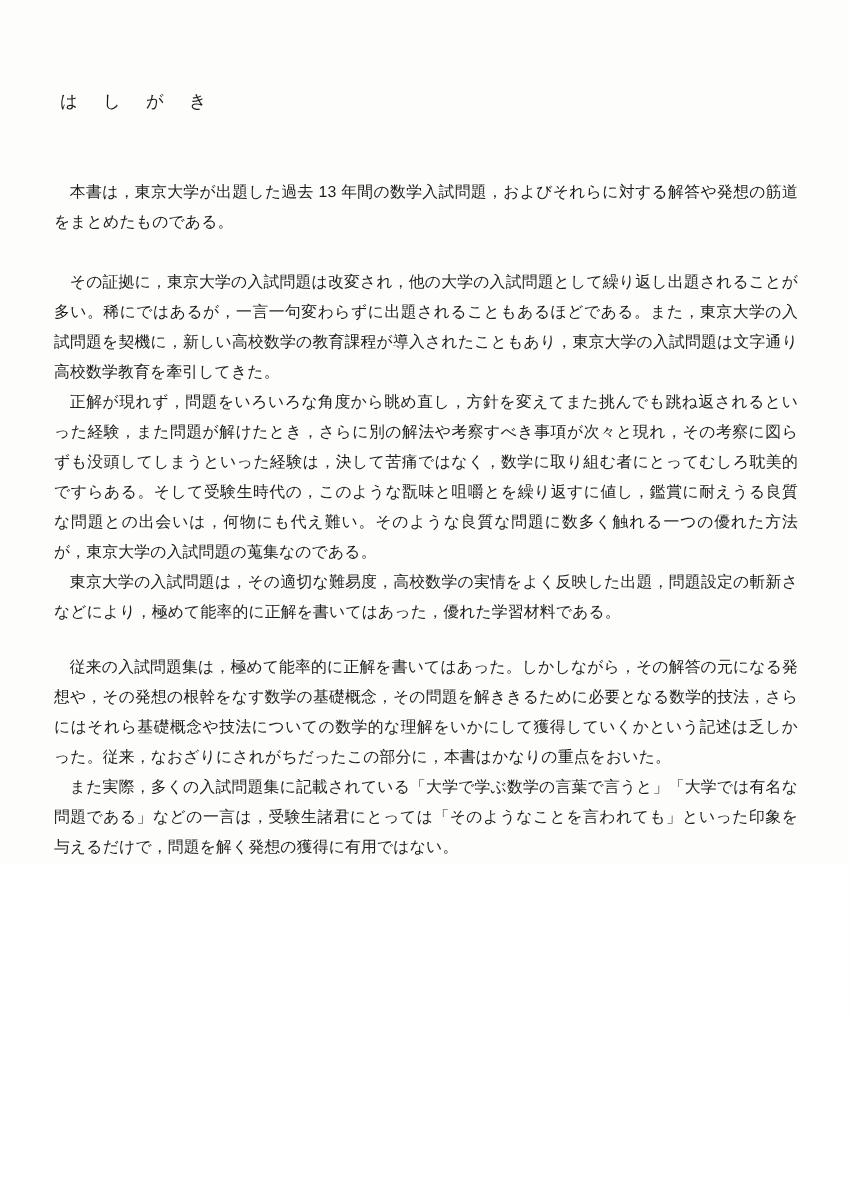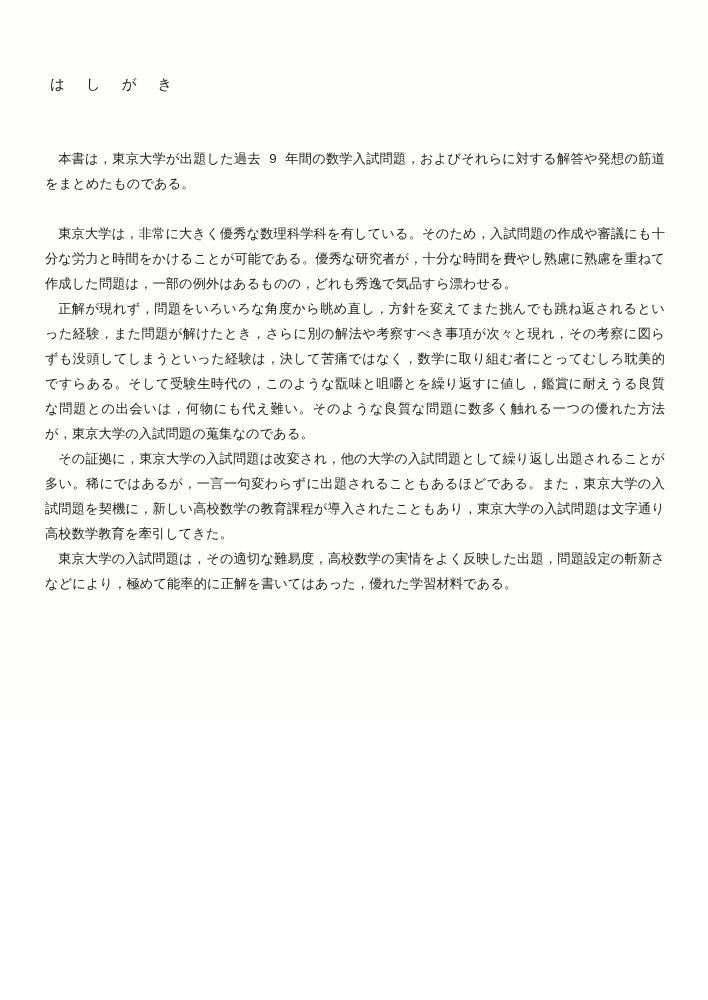--- a/index.html
+++ b/index.html
@@ -6,21 +6,21 @@
     margin: 0;
     padding: 0;
     background: #ffffff;
   }
   .page {
     position: relative;
     width: 708px;
     height: 720px;
     background: #fdfdfc;
     color: #1c1c1c;
-    font-family: Liberation Mono, monospace;
+    font-family: Liberation Sans, sans-serif;
     overflow: hidden;
     box-sizing: border-box;
   }
   .content {
     position: absolute;
     top: 75px;
     left: 45px;
     width: 620px;
   }
   .title {
@@ -60,29 +60,30 @@
 </style>
 </head>
 <body>
 
 <div class="page">
   <div class="content">
 
     <h1 class="title">はしがき</h1>
 
     <div class="section section-1">
-      <p>本書は，東京大学が出題した過去 9 年間の数学入試問題，およびそれらに対する解答や発想の筋道をまとめたものである。</p>
+      <p>本書は，東京大学が出題した過去 13 年間の数学入試問題，およびそれらに対する解答や発想の筋道をまとめたものである。</p>
     </div>
 
     <div class="section section-2">
-      <p>東京大学は，非常に大きく優秀な数理科学科を有している。そのため，入試問題の作成や審議にも十分な労力と時間をかけることが可能である。優秀な研究者が，十分な時間を費やし熟慮に熟慮を重ねて作成した問題は，一部の例外はあるものの，どれも秀逸で気品すら漂わせる。</p>
+      <p>その証拠に，東京大学の入試問題は改変され，他の大学の入試問題として繰り返し出題されることが多い。稀にではあるが，一言一句変わらずに出題されることもあるほどである。また，東京大学の入試問題を契機に，新しい高校数学の教育課程が導入されたこともあり，東京大学の入試問題は文字通り高校数学教育を牽引してきた。</p>
       <p>正解が現れず，問題をいろいろな角度から眺め直し，方針を変えてまた挑んでも跳ね返されるといった経験，また問題が解けたとき，さらに別の解法や考察すべき事項が次々と現れ，その考察に図らずも没頭してしまうといった経験は，決して苦痛ではなく，数学に取り組む者にとってむしろ耽美的ですらある。そして受験生時代の，このような翫味と咀嚼とを繰り返すに値し，鑑賞に耐えうる良質な問題との出会いは，何物にも代え難い。そのような良質な問題に数多く触れる一つの優れた方法が，東京大学の入試問題の蒐集なのである。</p>
-      <p>その証拠に，東京大学の入試問題は改変され，他の大学の入試問題として繰り返し出題されることが多い。稀にではあるが，一言一句変わらずに出題されることもあるほどである。また，東京大学の入試問題を契機に，新しい高校数学の教育課程が導入されたこともあり，東京大学の入試問題は文字通り高校数学教育を牽引してきた。</p>
       <p>東京大学の入試問題は，その適切な難易度，高校数学の実情をよく反映した出題，問題設定の斬新さなどにより，極めて能率的に正解を書いてはあった，優れた学習材料である。</p>
     </div>
 
     <div class="section section-3">
+      <p>従来の入試問題集は，極めて能率的に正解を書いてはあった。しかしながら，その解答の元になる発想や，その発想の根幹をなす数学の基礎概念，その問題を解ききるために必要となる数学的技法，さらにはそれら基礎概念や技法についての数学的な理解をいかにして獲得していくかという記述は乏しかった。従来，なおざりにされがちだったこの部分に，本書はかなりの重点をおいた。</p>
+      <p>また実際，多くの入試問題集に記載されている「大学で学ぶ数学の言葉で言うと」「大学では有名な問題である」などの一言は，受験生諸君にとっては「そのようなことを言われても」といった印象を与えるだけで，問題を解く発想の獲得に有用ではない。</p>
     </div>
 
   </div>
 
   <div class="footer">−i−</div>
 </div>
 
 </body></html>

